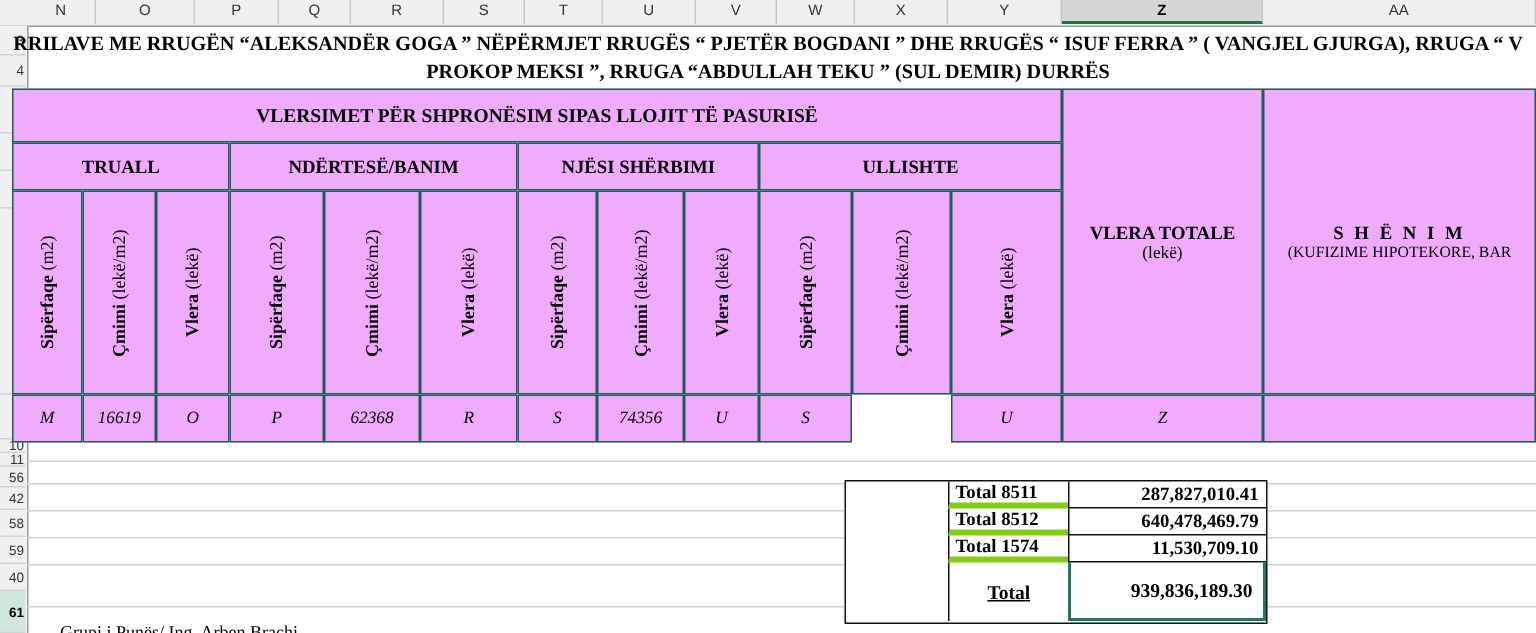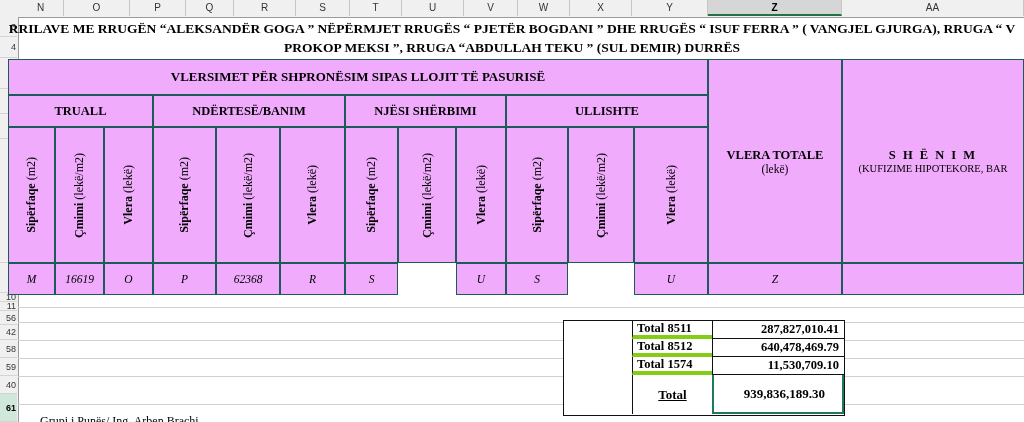--- a/index.html
+++ b/index.html
@@ -62,21 +62,21 @@
   
   .totbox{position:absolute;left:563px;top:320px;width:280px;height:94px;border:1px solid #111;background:#fff;}
   .totrow{position:absolute;left:0;height:18px;width:280px;}
   .totlabel{position:absolute;left:68px;width:80px;height:100%;border-left:1px solid #111;border-bottom:4px solid #84cc16;
             display:flex;align-items:center;padding-left:4px;font-weight:bold;font-size:12.5px;box-sizing:border-box;}
   .totval{position:absolute;left:148px;width:132px;height:100%;border-left:1px solid #111;border-bottom:1px solid #111;
           display:flex;align-items:center;justify-content:flex-end;padding-right:5px;font-weight:bold;font-size:12.5px;box-sizing:border-box;}
   .grandlabel{position:absolute;left:68px;width:80px;top:54px;height:39px;border-left:1px solid #111;
           display:flex;align-items:center;justify-content:center;font-weight:bold;font-size:13px;box-sizing:border-box;text-decoration:underline;}
   .grandval{position:absolute;left:148px;width:132px;top:54px;height:39px;border-left:2px solid #1f7a5c;border-right:2px solid #1f7a5c;border-bottom:2px solid #1f7a5c;
-          display:flex;align-items:center;justify-content:flex-end;padding-right:17px;font-weight:bold;font-size:13px;box-sizing:border-box;}
+          display:flex;align-items:center;justify-content:flex-end;padding-right:7px;font-weight:bold;font-size:13px;box-sizing:border-box;}
 
   .footnote{position:absolute;left:40px;top:414px;font-size:12px;color:#000;white-space:nowrap;}
 
   .hline{position:absolute;background:#d0d0d0;height:1px;}
 </style>
 </head>
 <body>
 
 <div class="sheet">
 
@@ -210,20 +210,21 @@
     </div>
   </div>
 
   <div class="bx cyan ctr letters" style="left:8px;top:263px;width:47px;height:32px;">M</div>
   <div class="bx cyan ctr letters" style="left:55px;top:263px;width:49px;height:32px;">16619</div>
   <div class="bx cyan ctr letters" style="left:104px;top:263px;width:49px;height:32px;">O</div>
   <div class="bx cyan ctr letters" style="left:153px;top:263px;width:63px;height:32px;">P</div>
   <div class="bx cyan ctr letters" style="left:216px;top:263px;width:64px;height:32px;">62368</div>
   <div class="bx cyan ctr letters" style="left:280px;top:263px;width:65px;height:32px;">R</div>
   <div class="bx cyan ctr letters" style="left:345px;top:263px;width:53px;height:32px;">S</div>
+  <div class="bx cyan ctr letters" style="left:398px;top:263px;width:58px;height:32px;">74356</div>
   <div class="bx cyan ctr letters" style="left:456px;top:263px;width:50px;height:32px;">U</div>
   <div class="bx cyan ctr letters" style="left:506px;top:263px;width:62px;height:32px;">S</div>
   <div class="bx cyan ctr letters" style="left:634px;top:263px;width:74px;height:32px;">U</div>
   <div class="bx cyan ctr letters" style="left:708px;top:263px;width:134px;height:32px;">Z</div>
   <div class="bx cyan ctr letters" style="left:842px;top:263px;width:182px;height:32px;"></div>
 
   <div class="hline" style="left:18px;top:307px;width:1006px;"></div>
   <div class="hline" style="left:18px;top:322px;width:1006px;"></div>
   <div class="hline" style="left:18px;top:340px;width:1006px;"></div>
   <div class="hline" style="left:18px;top:358px;width:1006px;"></div>

